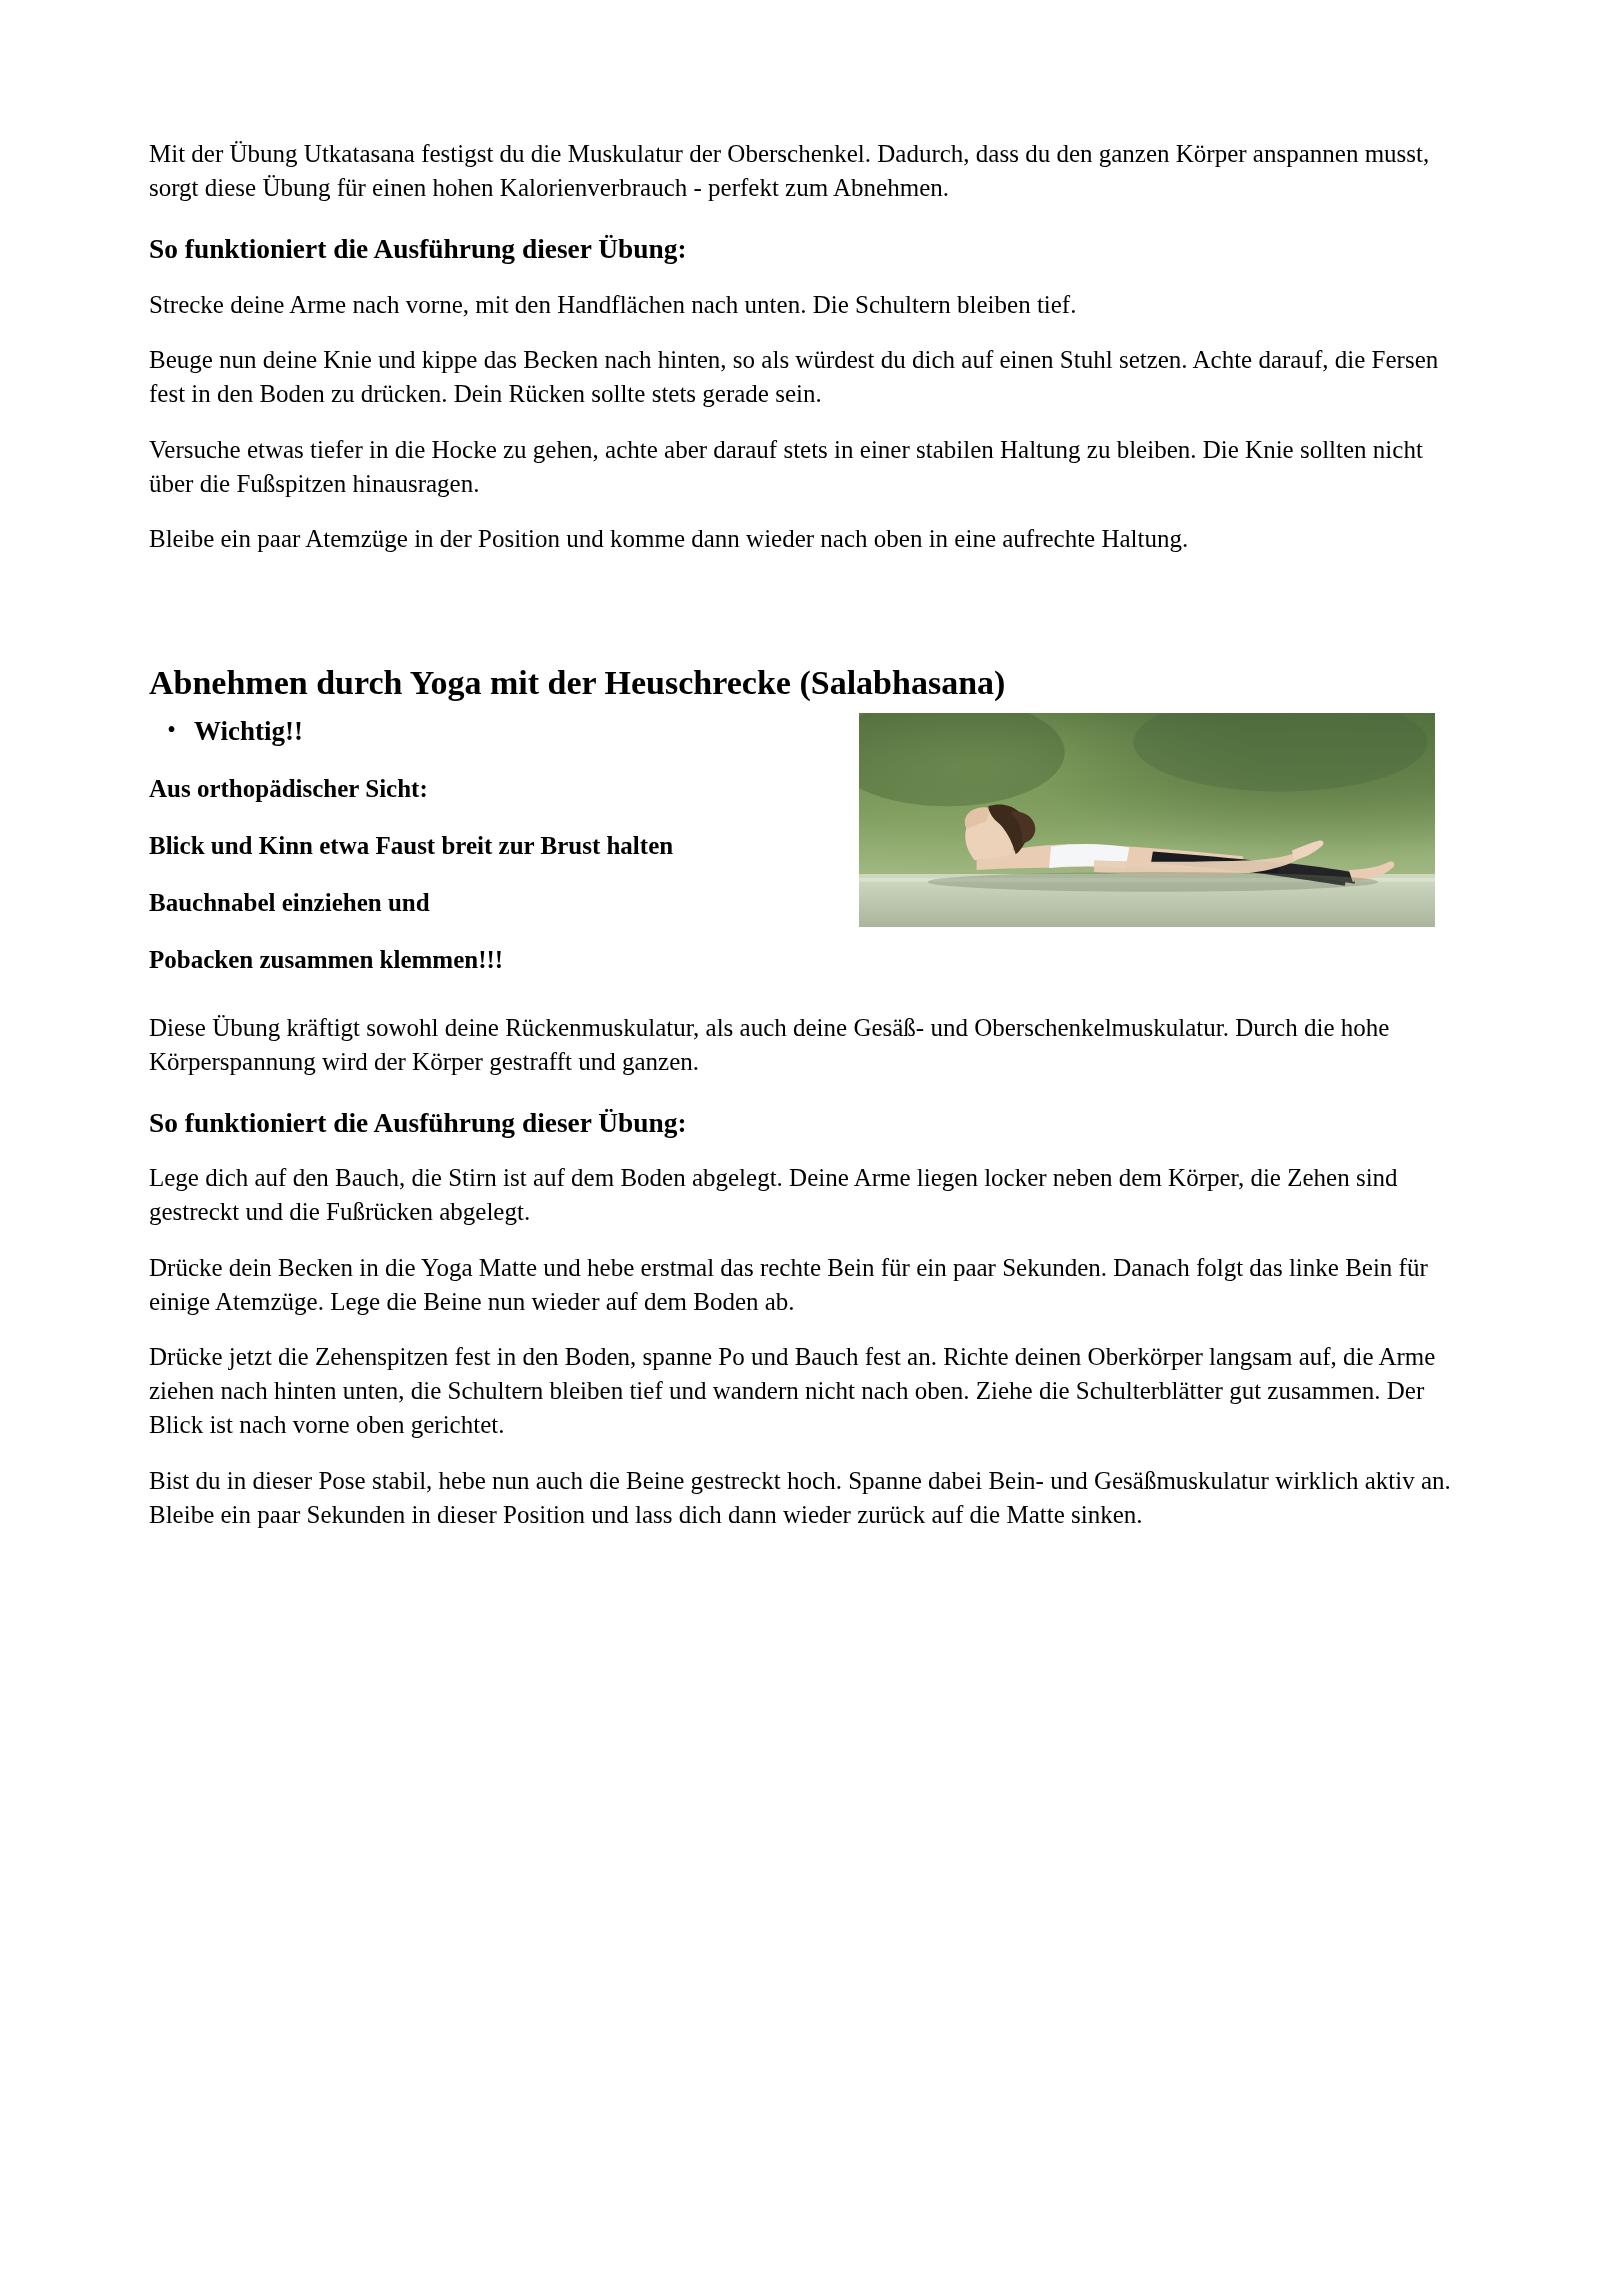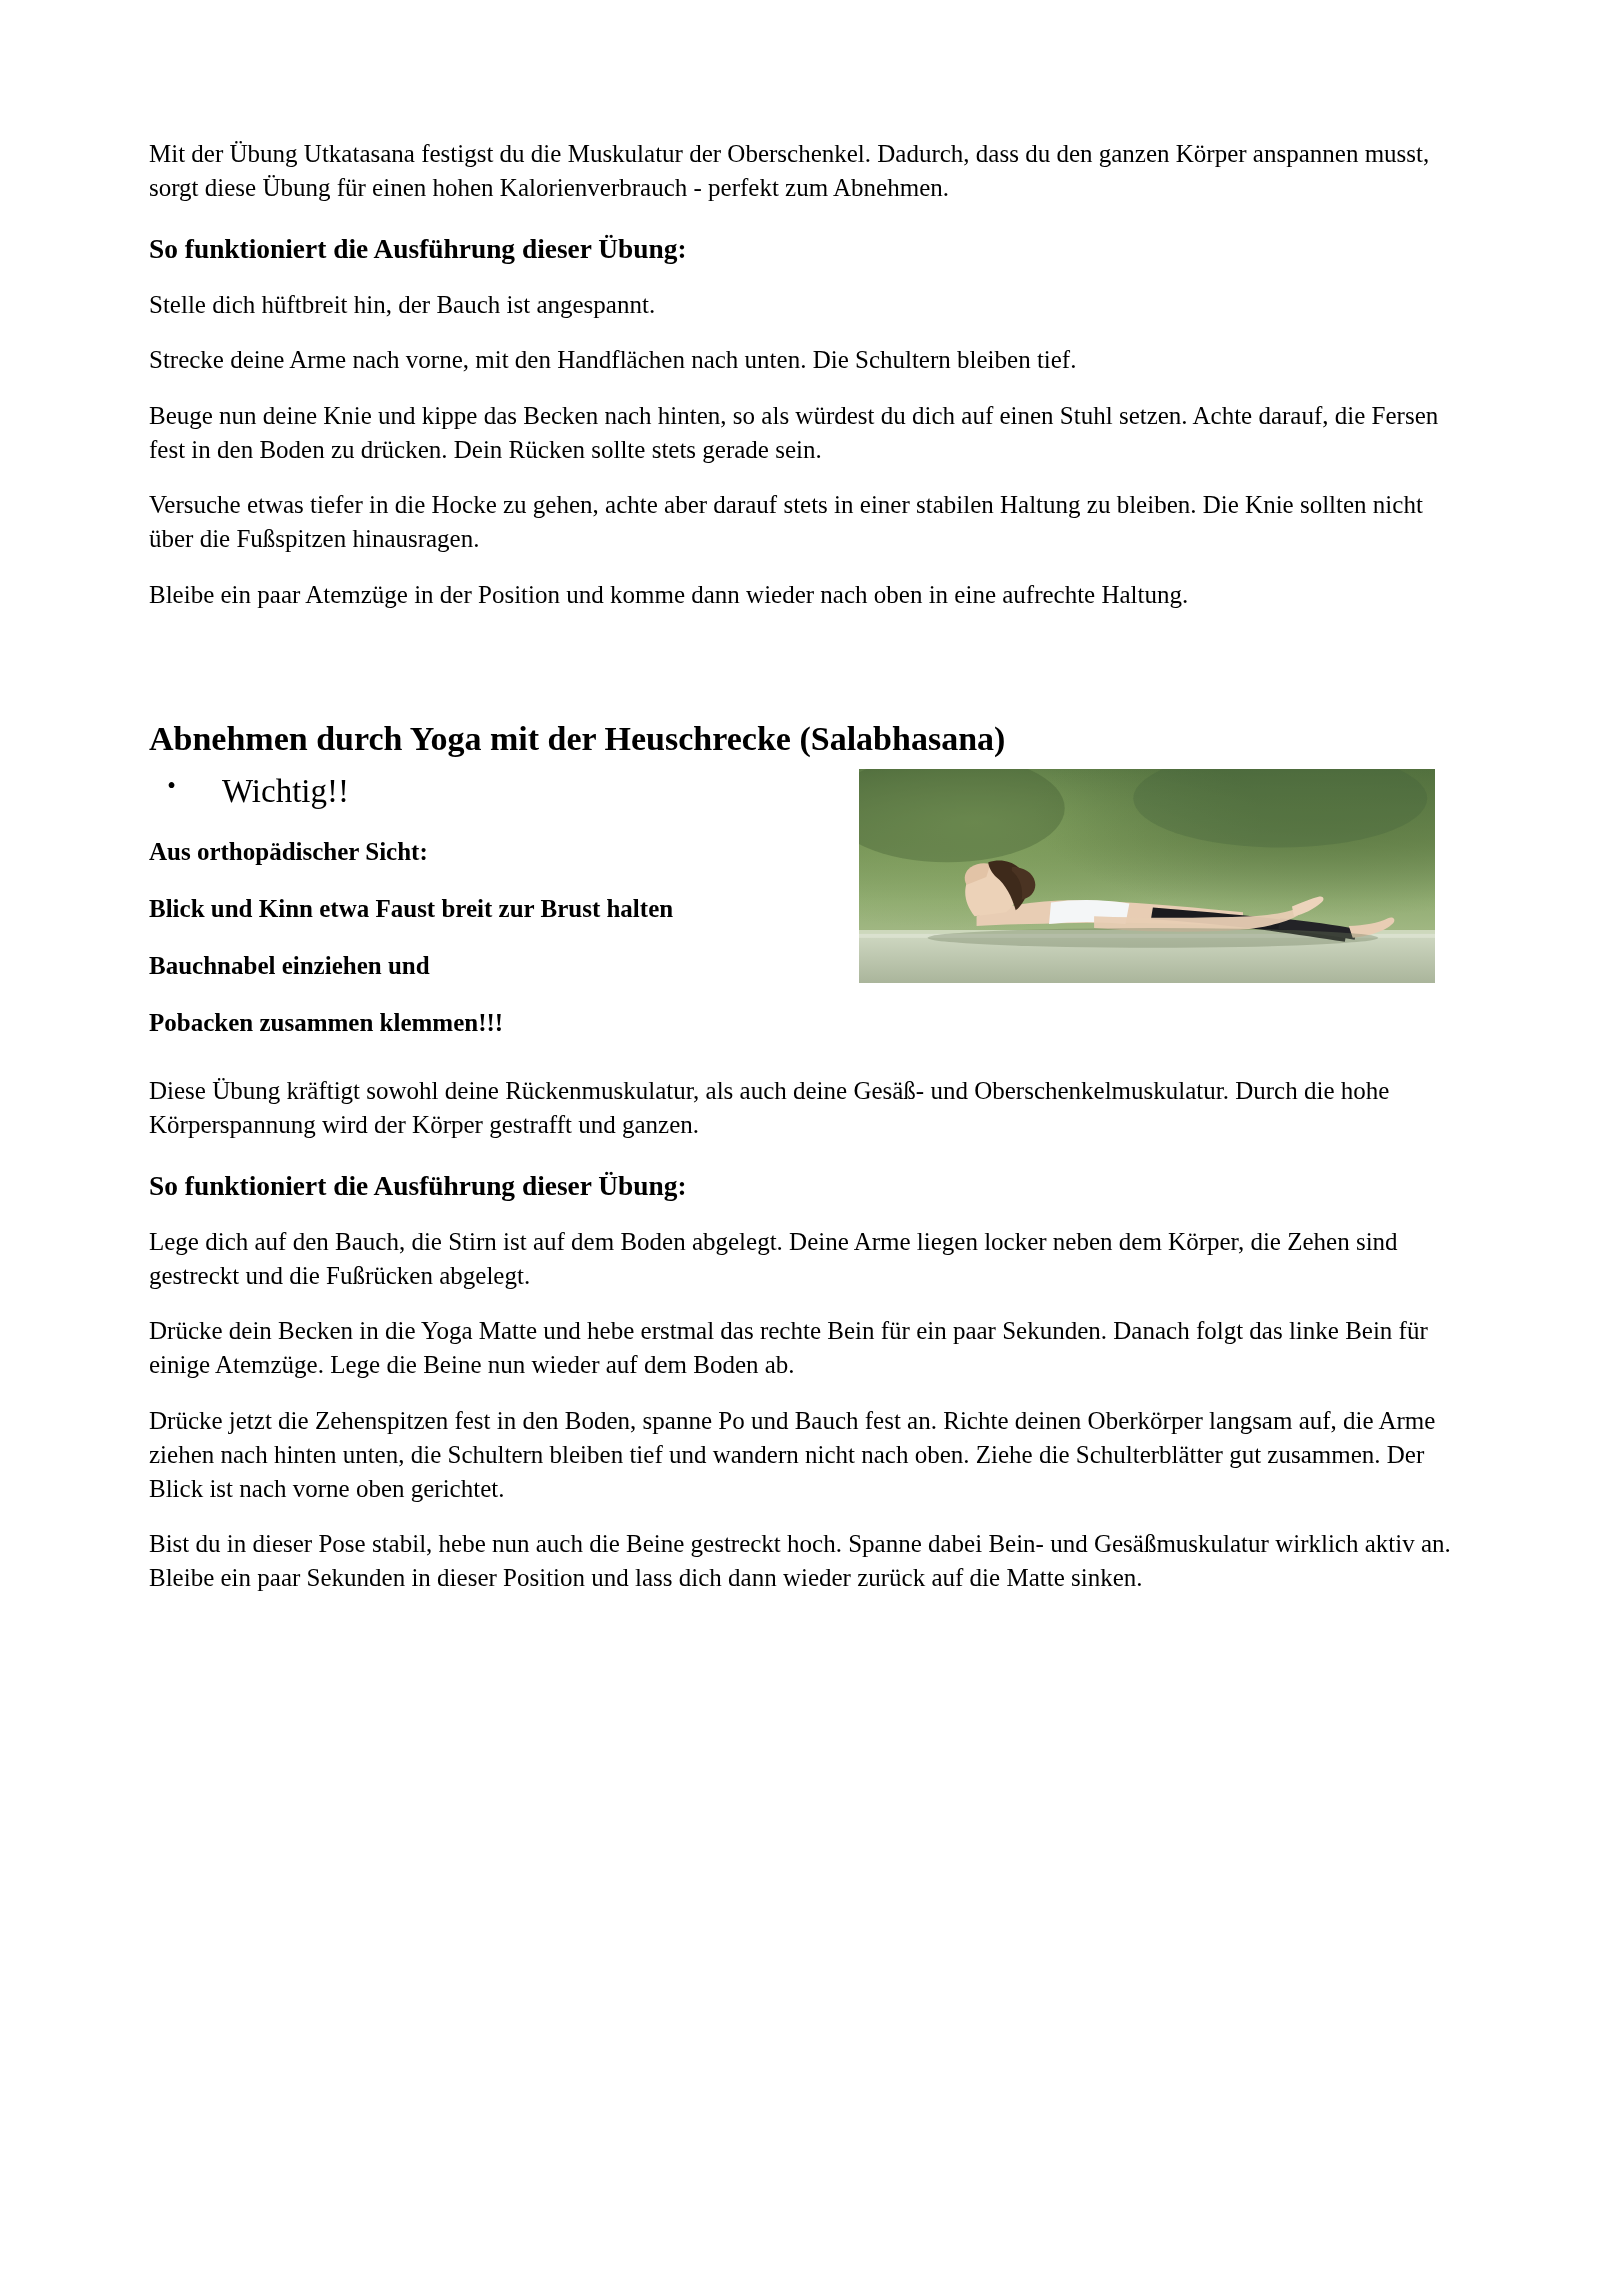--- a/index.html
+++ b/index.html
@@ -57,24 +57,23 @@
     margin: 0 0 23.5px 0;
   }
   .bullet-dot {
     width: 45px;
     flex: 0 0 45px;
     text-align: center;
     font-size: 24.5px;
     line-height: 1.3;
   }
   .bullet-label {
-    font-size: 33px;
-    font-weight: normal;
-    line-height: 1.3;
-    margin-left: 28px;
+    font-size: 27px;
+    font-weight: bold;
+    line-height: 1.3;
   }
   p.bold-line {
     font-size: 25px;
     font-weight: bold;
     margin: 0 0 24.5px 0;
     line-height: 1.3;
   }
   .left-col {
     width: 716px;
   }
@@ -99,21 +98,20 @@
 </head>
 <body>
 
 <div class="page">
   <div class="content">
 
     <p class="body-text">Mit der Übung Utkatasana festigst du die Muskulatur der Oberschenkel. Dadurch, dass du den ganzen Körper anspannen musst, sorgt diese Übung für einen hohen Kalorienverbrauch - perfekt zum Abnehmen.</p>
 
     <h2 class="sub-heading">So funktioniert die Ausführung dieser Übung:</h2>
 
-    <p class="body-text">Stelle dich hüftbreit hin, der Bauch ist angespannt.</p>
     <p class="body-text">Strecke deine Arme nach vorne, mit den Handflächen nach unten. Die Schultern bleiben tief.</p>
     <p class="body-text">Beuge nun deine Knie und kippe das Becken nach hinten, so als würdest du dich auf einen Stuhl setzen. Achte darauf, die Fersen fest in den Boden zu drücken. Dein Rücken sollte stets gerade sein.</p>
     <p class="body-text">Versuche etwas tiefer in die Hocke zu gehen, achte aber darauf stets in einer stabilen Haltung zu bleiben. Die Knie sollten nicht über die Fußspitzen hinausragen.</p>
     <p class="body-text">Bleibe ein paar Atemzüge in der Position und komme dann wieder nach oben in eine aufrechte Haltung.</p>
 
     <div class="spacer-large"></div>
 
     <div class="section-two">
 
       <h1 class="main-heading">Abnehmen durch Yoga mit der Heuschrecke (Salabhasana)</h1>

